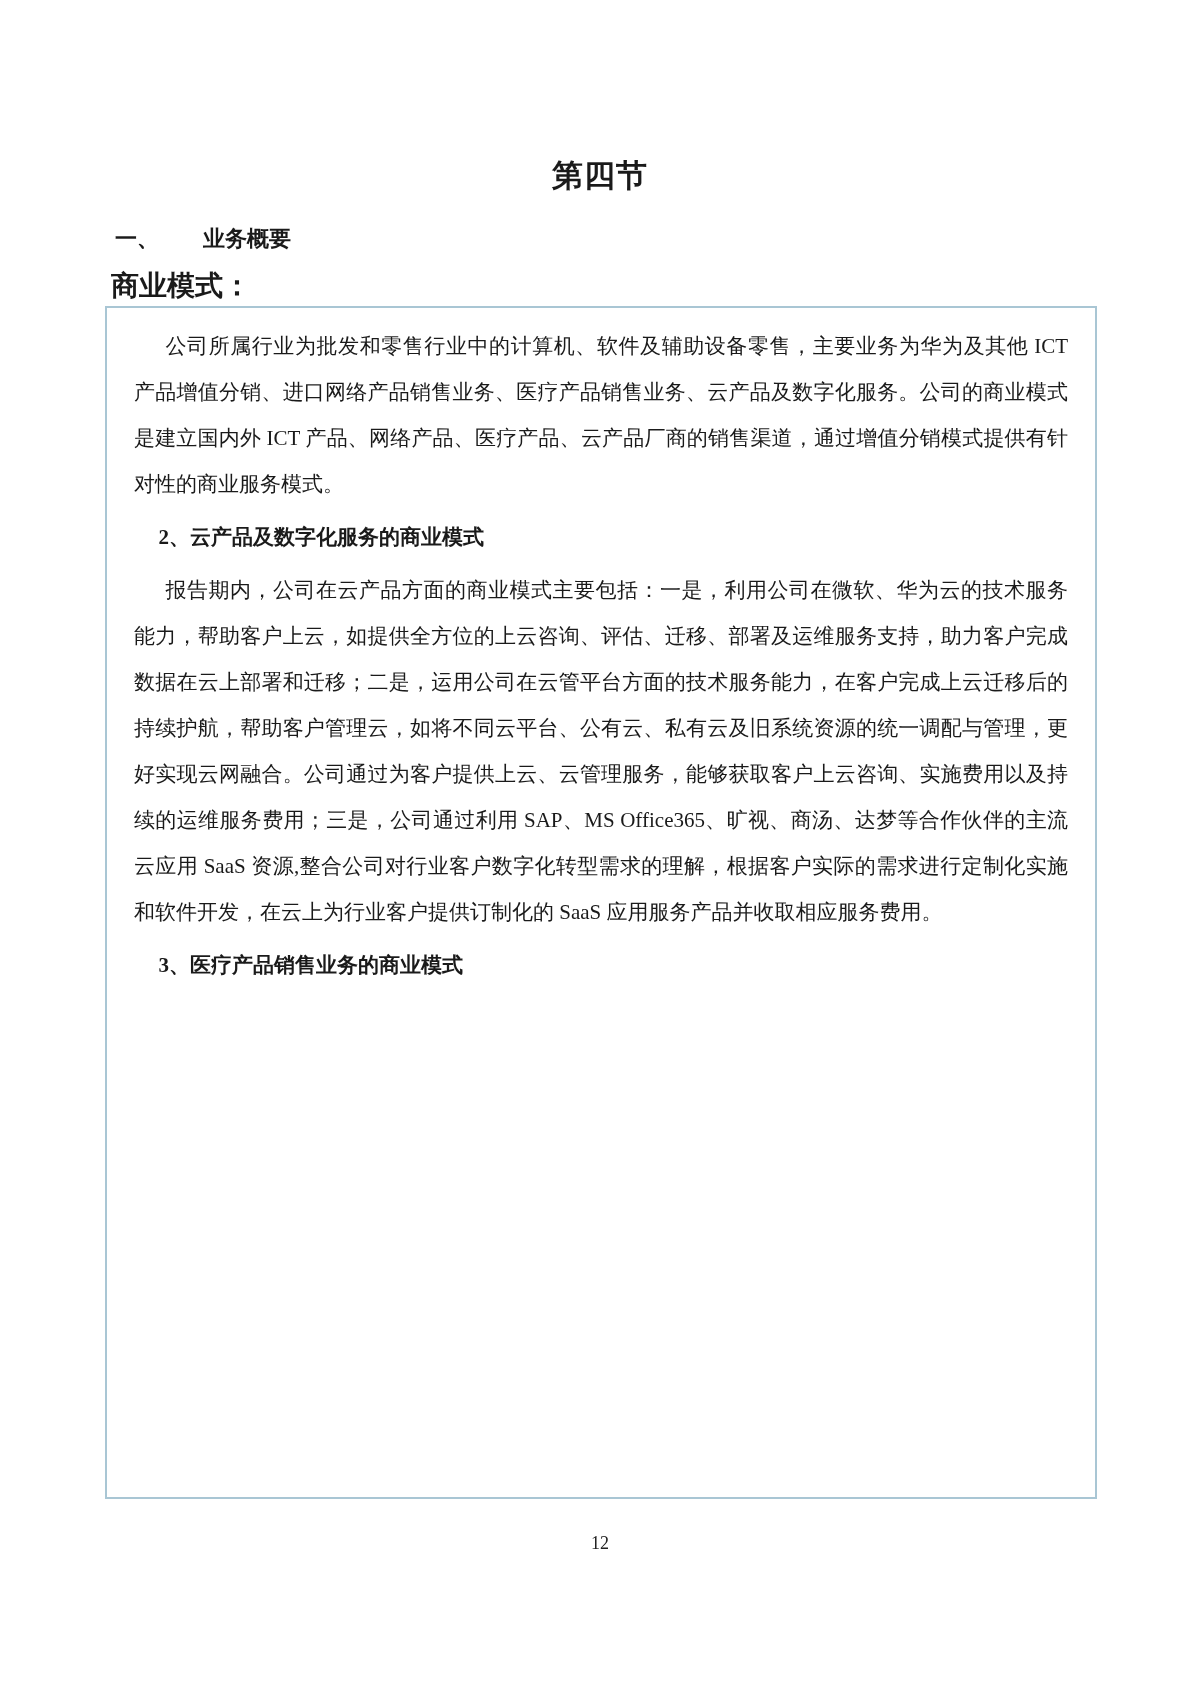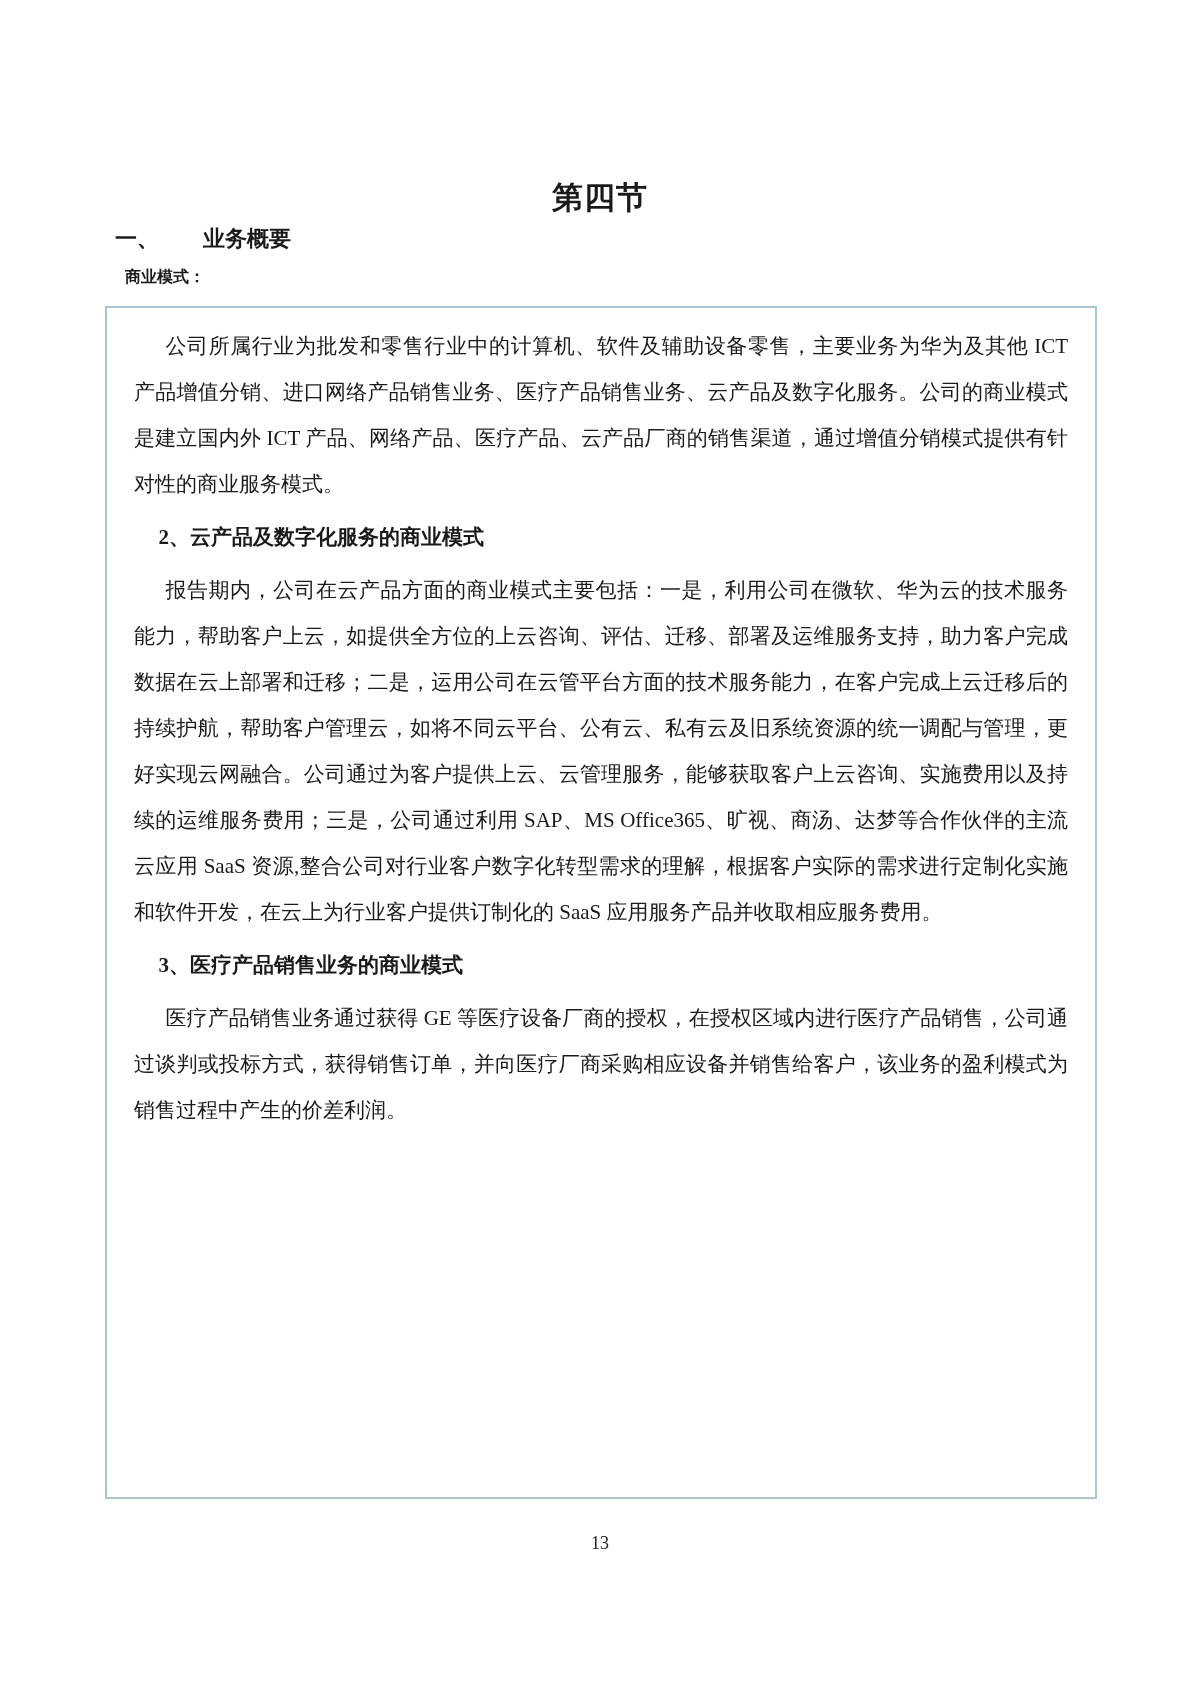--- a/index.html
+++ b/index.html
@@ -18,36 +18,35 @@
     position: absolute;
     top: 155px;
     left: 0;
     width: 100%;
     display: flex;
     justify-content: center;
     gap: 63px;
     font-size: 31px;
     font-weight: bold;
     letter-spacing: 1px;
-    margin-top: 22px;
   }
   .sec-heading {
     position: absolute;
     top: 224px;
     left: 115px;
     display: flex;
     gap: 44px;
     font-size: 22px;
     font-weight: bold;
   }
   .sub-heading {
     position: absolute;
     top: 267px;
-    left: 125px;
-    font-size: 16px;
+    left: 111px;
+    font-size: 28px;
     font-weight: bold;
   }
   .box {
     position: absolute;
     top: 306px;
     left: 105px;
     width: 948px;
     height: 1167px;
     border: 2px solid #a9c6d4;
     padding: 8px 20px 14px 20px;
@@ -93,17 +92,16 @@
 <div class="sub-heading">商业模式：</div>
 
 <div class="box" style="border-color: rgb(169, 198, 212);">
   <p>公司所属行业为批发和零售行业中的计算机、软件及辅助设备零售，主要业务为华为及其他 ICT 产品增值分销、进口网络产品销售业务、医疗产品销售业务、云产品及数字化服务。公司的商业模式是建立国内外 ICT 产品、网络产品、医疗产品、云产品厂商的销售渠道，通过增值分销模式提供有针对性的商业服务模式。</p>
 
 
   <h4>2、云产品及数字化服务的商业模式</h4>
   <p>报告期内，公司在云产品方面的商业模式主要包括：一是，利用公司在微软、华为云的技术服务能力，帮助客户上云，如提供全方位的上云咨询、评估、迁移、部署及运维服务支持，助力客户完成数据在云上部署和迁移；二是，运用公司在云管平台方面的技术服务能力，在客户完成上云迁移后的持续护航，帮助客户管理云，如将不同云平台、公有云、私有云及旧系统资源的统一调配与管理，更好实现云网融合。公司通过为客户提供上云、云管理服务，能够获取客户上云咨询、实施费用以及持续的运维服务费用；三是，公司通过利用 SAP、MS Office365、旷视、商汤、达梦等合作伙伴的主流云应用 SaaS 资源,整合公司对行业客户数字化转型需求的理解，根据客户实际的需求进行定制化实施和软件开发，在云上为行业客户提供订制化的 SaaS 应用服务产品并收取相应服务费用。</p>
 
   <h4>3、医疗产品销售业务的商业模式</h4>
-  <p>医疗产品销售业务通过获得 GE 等医疗设备厂商的授权，在授权区域内进行医疗产品销售，公司通过谈判或投标方式，获得销售订单，并向医疗厂商采购相应设备并销售给客户，该业务的盈利模式为销售过程中产生的价差利润。</p>
 
 </div>
 
-<div class="page-footer">13</div>
+<div class="page-footer">12</div>
 
 </body></html>

